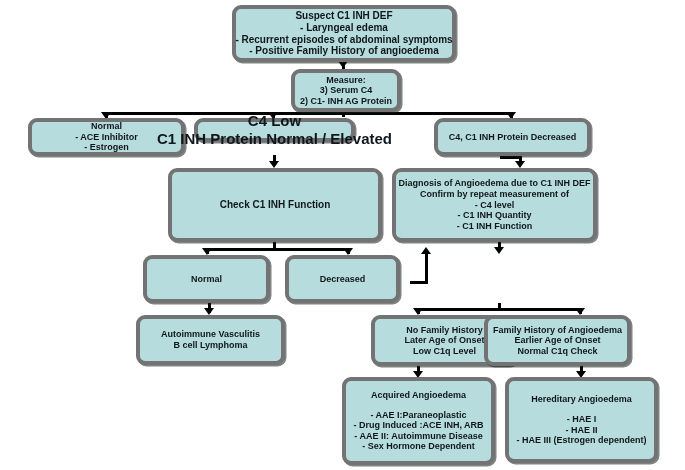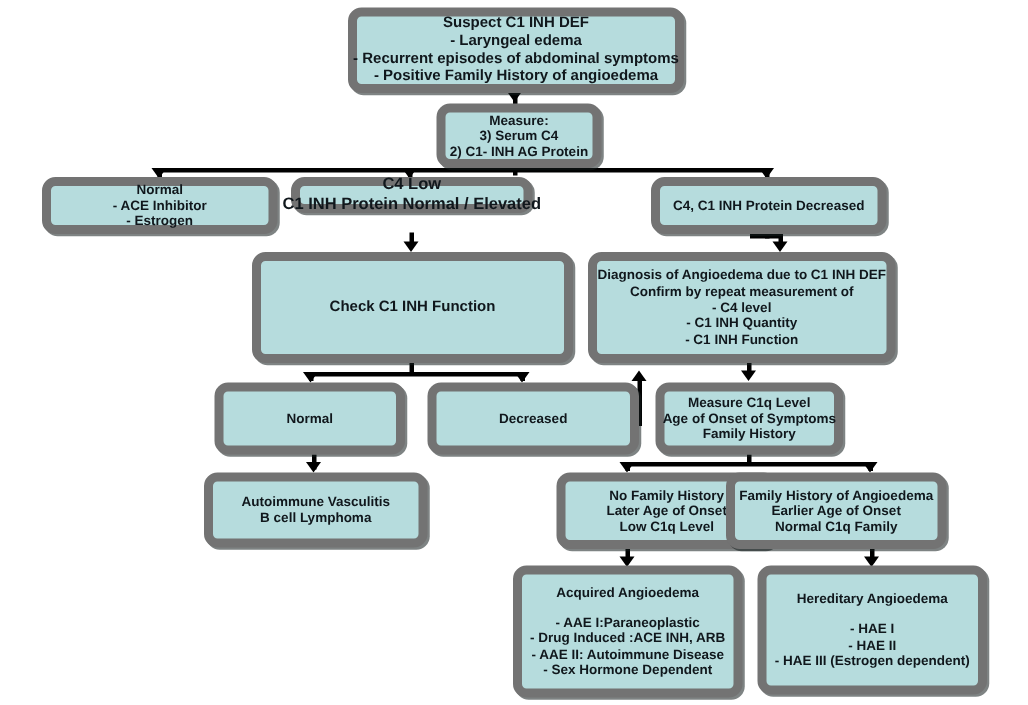--- a/index.html
+++ b/index.html
@@ -12,21 +12,21 @@
     width: 685px;
     height: 470px;
     background: #ffffff;
     font-family: "Liberation Sans", sans-serif;
     overflow: hidden;
   }
   .node {
     position: absolute;
     box-sizing: border-box;
     background: #b6dcdd;
-    border: 6px solid #737373;
+    border: 4px solid #737373;
     border-radius: 9px;
     box-shadow: 1.5px 1.5px 0 rgba(20,30,30,0.55);
     display: flex;
     flex-direction: column;
     align-items: center;
     justify-content: center;
     text-align: center;
     color: #10171c;
     font-weight: bold;
     line-height: 1.18;
@@ -134,21 +134,21 @@
     <span class="ln">3) Serum C4</span>
     <span class="ln">2) C1- INH AG Protein</span>
   </div>
 
   <div class="node" style="left:28px; top:118px; width:157px; height:38px; font-size:9px;">
     <span class="ln">Normal</span>
     <span class="ln">- ACE Inhibitor</span>
     <span class="ln">-  Estrogen</span>
   </div>
 
-  <div class="node" style="left:194px; top:118px; width:161px; height:24px; font-size:11px;">
+  <div class="node" style="left:194px; top:118px; width:161px; height:24px; font-size:15px;">
     <span class="ln">C4 Low</span>
     <span class="ln">C1 INH Protein Normal / Elevated</span>
   </div>
 
   <div class="node" style="left:434px; top:118px; width:157px; height:38px; font-size:9px;">
     <span class="ln">C4, C1 INH Protein Decreased</span>
   </div>
 
   <div class="node" style="left:168px; top:168px; width:214px; height:74px; font-size:10px;">
     <span class="ln">Check C1 INH Function</span>
@@ -159,45 +159,40 @@
     <span class="ln">Confirm by repeat measurement of</span>
     <span class="ln">- C4 level</span>
     <span class="ln">- C1 INH Quantity</span>
     <span class="ln">- C1 INH Function</span>
   </div>
 
   <div class="node" style="left:143px; top:255px; width:127px; height:48px; font-size:9px;">
     <span class="ln">Normal</span>
   </div>
 
-  <div class="node" style="left:285px; top:255px; width:141px; height:48px; font-size:9px;">
+  <div class="node" style="left:285px; top:255px; width:115px; height:48px; font-size:9px;">
     <span class="ln">Decreased</span>
   </div>
 
-  <div class="node" style="left:437px; top:255px; width:125px; height:48px; font-size:9px;">
-    <span class="ln">Measure C1q Level</span>
-    <span class="ln">Age of Onset of Symptoms</span>
-    <span class="ln">Family History</span>
-  </div>
 
   <div class="node" style="left:136px; top:315px; width:149px; height:50px; font-size:9px;">
     <span class="ln">Autoimmune Vasculitis</span>
     <span class="ln">B cell Lymphoma</span>
   </div>
 
   <div class="node" style="left:345px; top:315px; width:147px; height:51px; font-size:9px;margin-left:26px;">
     <span class="ln">No Family History</span>
     <span class="ln">Later Age of Onset</span>
     <span class="ln">Low C1q Level</span>
   </div>
 
   <div class="node" style="left:484px; top:315px; width:147px; height:51px; font-size:9px;">
     <span class="ln">Family History of Angioedema</span>
     <span class="ln">Earlier Age of Onset</span>
-    <span class="ln">Normal C1q Family</span>
+    <span class="ln">Normal C1q Check</span>
   </div>
 
   <div class="node" style="left:342px; top:377px; width:153px; height:88px; font-size:9px;">
     <span class="ln">Acquired Angioedema</span>
     <span class="gap"></span>
     <span class="ln">- AAE I:Paraneoplastic</span>
     <span class="ln">- Drug Induced :ACE INH, ARB</span>
     <span class="ln">- AAE II: Autoimmune Disease</span>
     <span class="ln">- Sex Hormone Dependent</span>
   </div>

